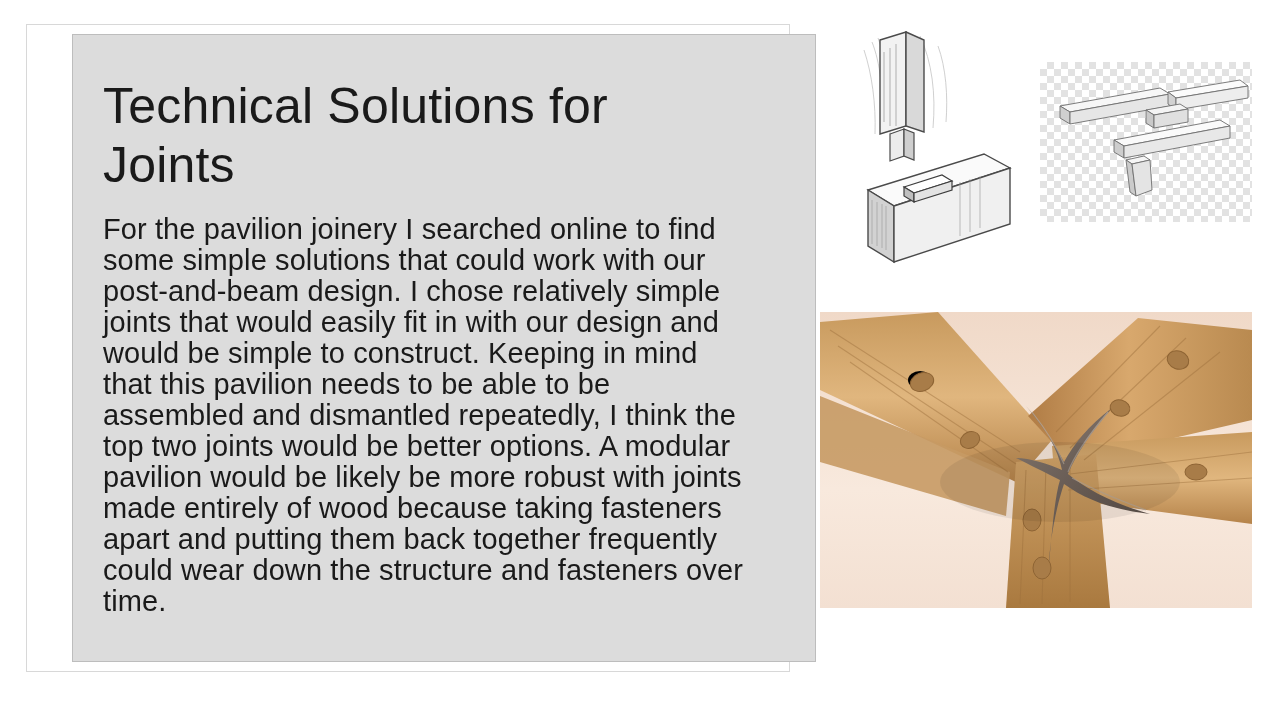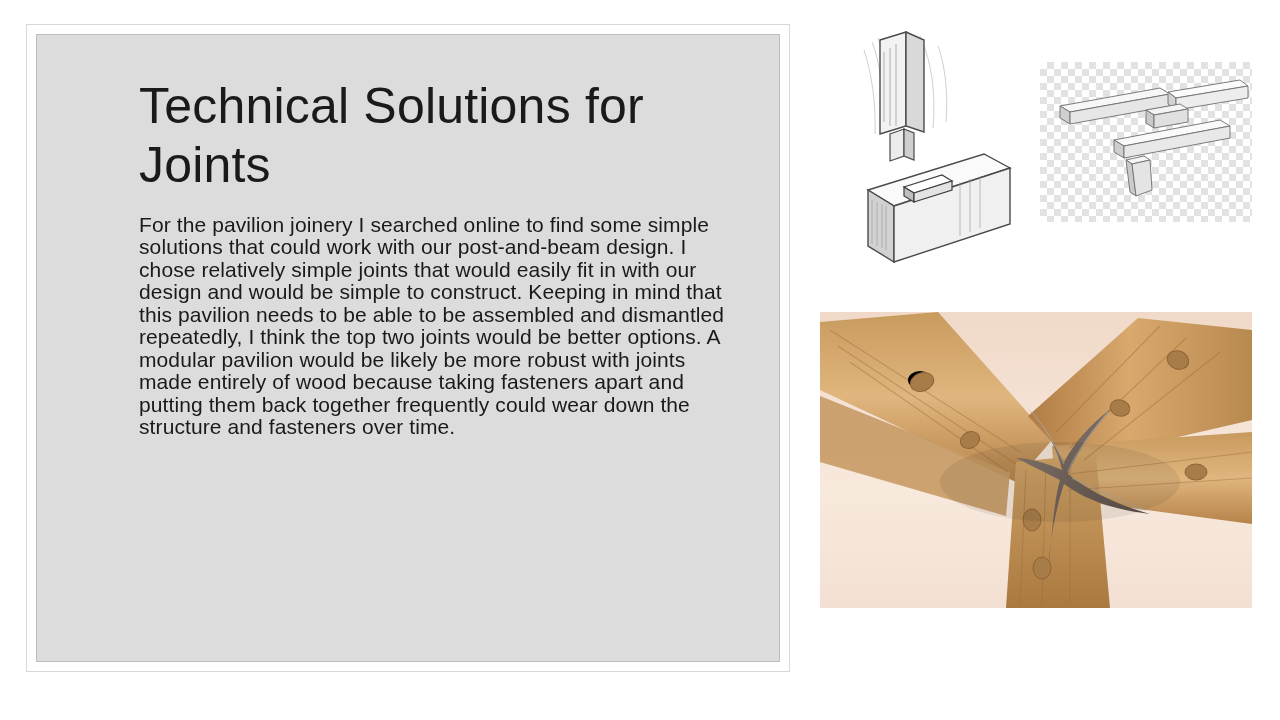--- a/index.html
+++ b/index.html
@@ -32,35 +32,36 @@
     border: 1px solid #d8d8d8;
     box-sizing: border-box;
     padding: 9px;
   }
   .text-panel-inner {
     width: 100%;
     height: 100%;
     background: #dcdcdc;
     border: 1px solid #bdbdbd;
     box-sizing: border-box;
-    padding: 42px 46px 20px 102px;
+    padding: 42px 46px 20px 30px;
+    margin-left: 36px;
   }
 
   .slide-title {
     font-size: 50px;
     line-height: 1.17;
     color: #1a1a1a;
     font-weight: normal;
     margin: 0 0 20px 0;
     letter-spacing: 0.2px;
     max-width: 600px;
   }
 
   .slide-body {
-    font-size: 21px;
+    font-size: 29px;
     line-height: 1.07;
     color: #1a1a1a;
     margin: 0;
     max-width: 640px;
     letter-spacing: 0.1px;
   }
 
   
   .img-sketch {
     position: absolute;

